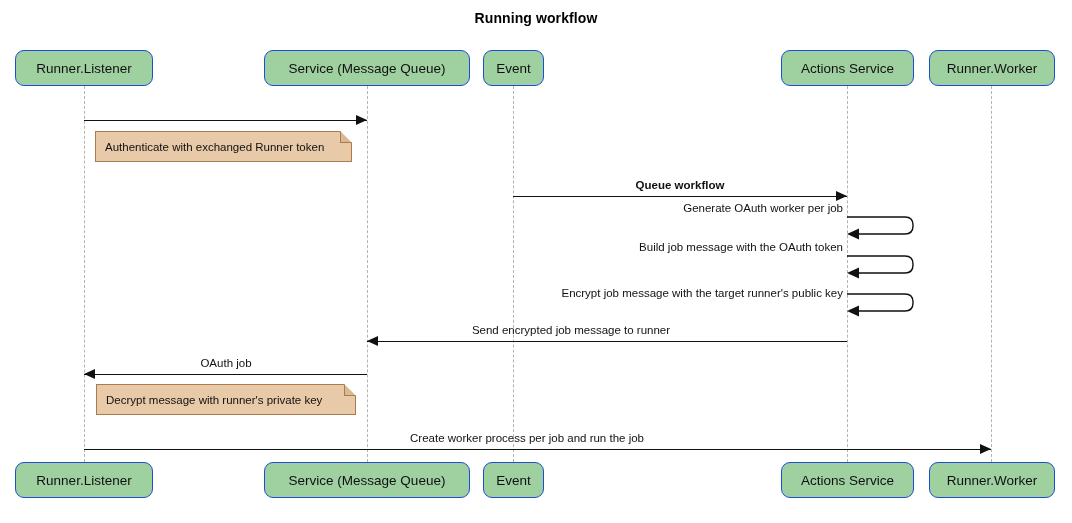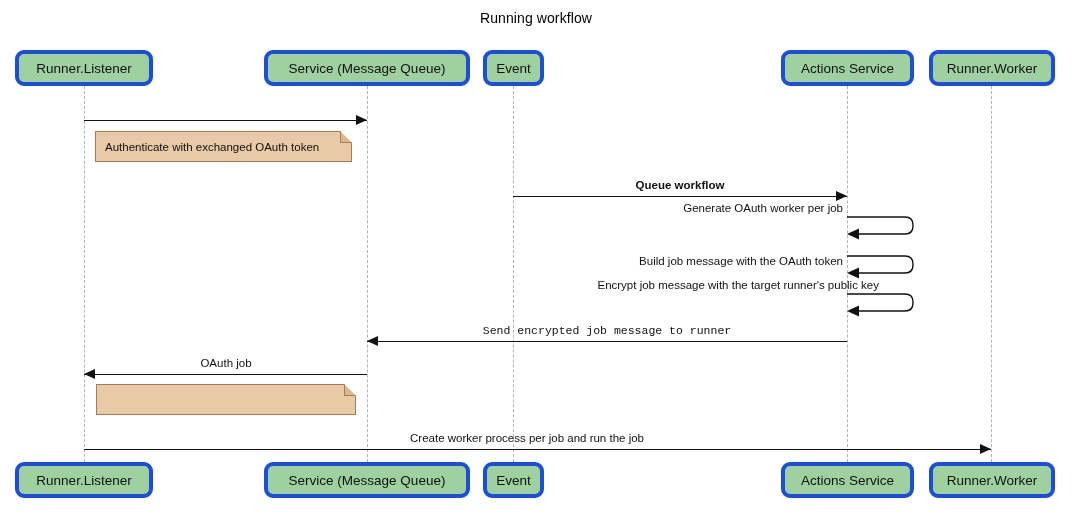--- a/index.html
+++ b/index.html
@@ -21,31 +21,31 @@
   }
 
   
   .title {
     position: absolute;
     left: 0;
     top: 10px;
     width: 1072px;
     text-align: center;
     font-size: 14px;
-    font-weight: normal;
+    font-weight: bold;
     color: #000000;
     letter-spacing: 0.1px;
   }
 
   
   .participant {
     position: absolute;
     height: 36px;
     background: #9fd0a0;
-    border: 4px solid #1d4ed8;
+    border: 1px solid #1d4ed8;
     border-radius: 9px;
     display: flex;
     align-items: center;
     justify-content: center;
     box-sizing: border-box;
     font-size: 13.5px;
     color: #101010;
     white-space: nowrap;
     padding: 0 10px;
   }
@@ -160,46 +160,47 @@
           <polygon points="0,18 12,12.5 12,23.5" fill="#111111"></polygon>
         </svg>
       </div>
       <div class="msg-label endat" style="left: 843px; top: 202px;">Generate OAuth worker per job</div>
       <div class="selfloop" style="left: 847px; top: 255px;">
         <svg width="70" height="25">
           <path d="M 0 1 H 58 Q 66 1 66 9 V 10 Q 66 18 58 18 H 9" fill="none" stroke="#111111" stroke-width="1.4"></path>
           <polygon points="0,18 12,12.5 12,23.5" fill="#111111"></polygon>
         </svg>
       </div>
-      <div class="msg-label endat" style="left: 843px; top: 255px;">Build job message with the OAuth token</div>
+      <div class="msg-label endat" style="left: 843px; top: 241px;">Build job message with the OAuth token</div>
       <div class="selfloop" style="left: 847px; top: 293px;">
         <svg width="70" height="25">
           <path d="M 0 1 H 58 Q 66 1 66 9 V 10 Q 66 18 58 18 H 9" fill="none" stroke="#111111" stroke-width="1.4"></path>
           <polygon points="0,18 12,12.5 12,23.5" fill="#111111"></polygon>
         </svg>
       </div>
-      <div class="msg-label endat" style="left: 843px; top: 279px; margin-left: 36px;">Encrypt job message with the target runner's public key</div>
+      <div class="msg-label endat" style="left: 843px; top: 287px;">Encrypt job message with the target runner's public key</div>
       <div class="msg" style="left: 367px; top: 341px; width: 480px;"></div>
       <div class="arrowhead left" style="top: 336px; left: 367px;"></div>
-      <div class="msg-label" style="left: 607px; top: 324px; font-family: Liberation Mono, monospace;">Send encrypted job message to runner</div>
+      <div class="msg-label" style="left: 571px; top: 324px;">Send encrypted job message to runner</div>
       <div class="msg" style="left: 84px; top: 374px; width: 283px;"></div>
       <div class="arrowhead left" style="top: 369px; left: 84px;"></div>
       <div class="msg-label" style="left: 226px; top: 357px;">OAuth job</div>
       <div class="msg" style="left: 84px; top: 449px; width: 907px;"></div>
       <div class="arrowhead right" style="top: 444px; left: 980px;"></div>
       <div class="msg-label" style="left: 527px; top: 432px;">Create worker process per job and run the job</div>
     </div>
 
   <div id="notes-layer">
       <div class="note" style="left: 95px; top: 131px; width: 257px; height: 31px;">
-        <span>Authenticate with exchanged OAuth token</span>
+        <span>Authenticate with exchanged Runner token</span>
         <span class="fold-cover"></span>
         <span class="fold" style="clip-path: polygon(0px 0px, 100% 100%, 0px 100%);"></span>
       </div>
       <div class="note" style="left: 96px; top: 384px; width: 260px; height: 31px;">
+        <span>Decrypt message with runner's private key</span>
         <span class="fold-cover"></span>
         <span class="fold" style="clip-path: polygon(0px 0px, 100% 100%, 0px 100%);"></span>
       </div>
     </div>
 
   <div id="header-layer">
       <div class="participant" style="left: 15px; top: 50px; width: 138px;">
         <span>Runner.Listener</span>
       </div>
       <div class="participant" style="left: 264px; top: 50px; width: 206px;">

